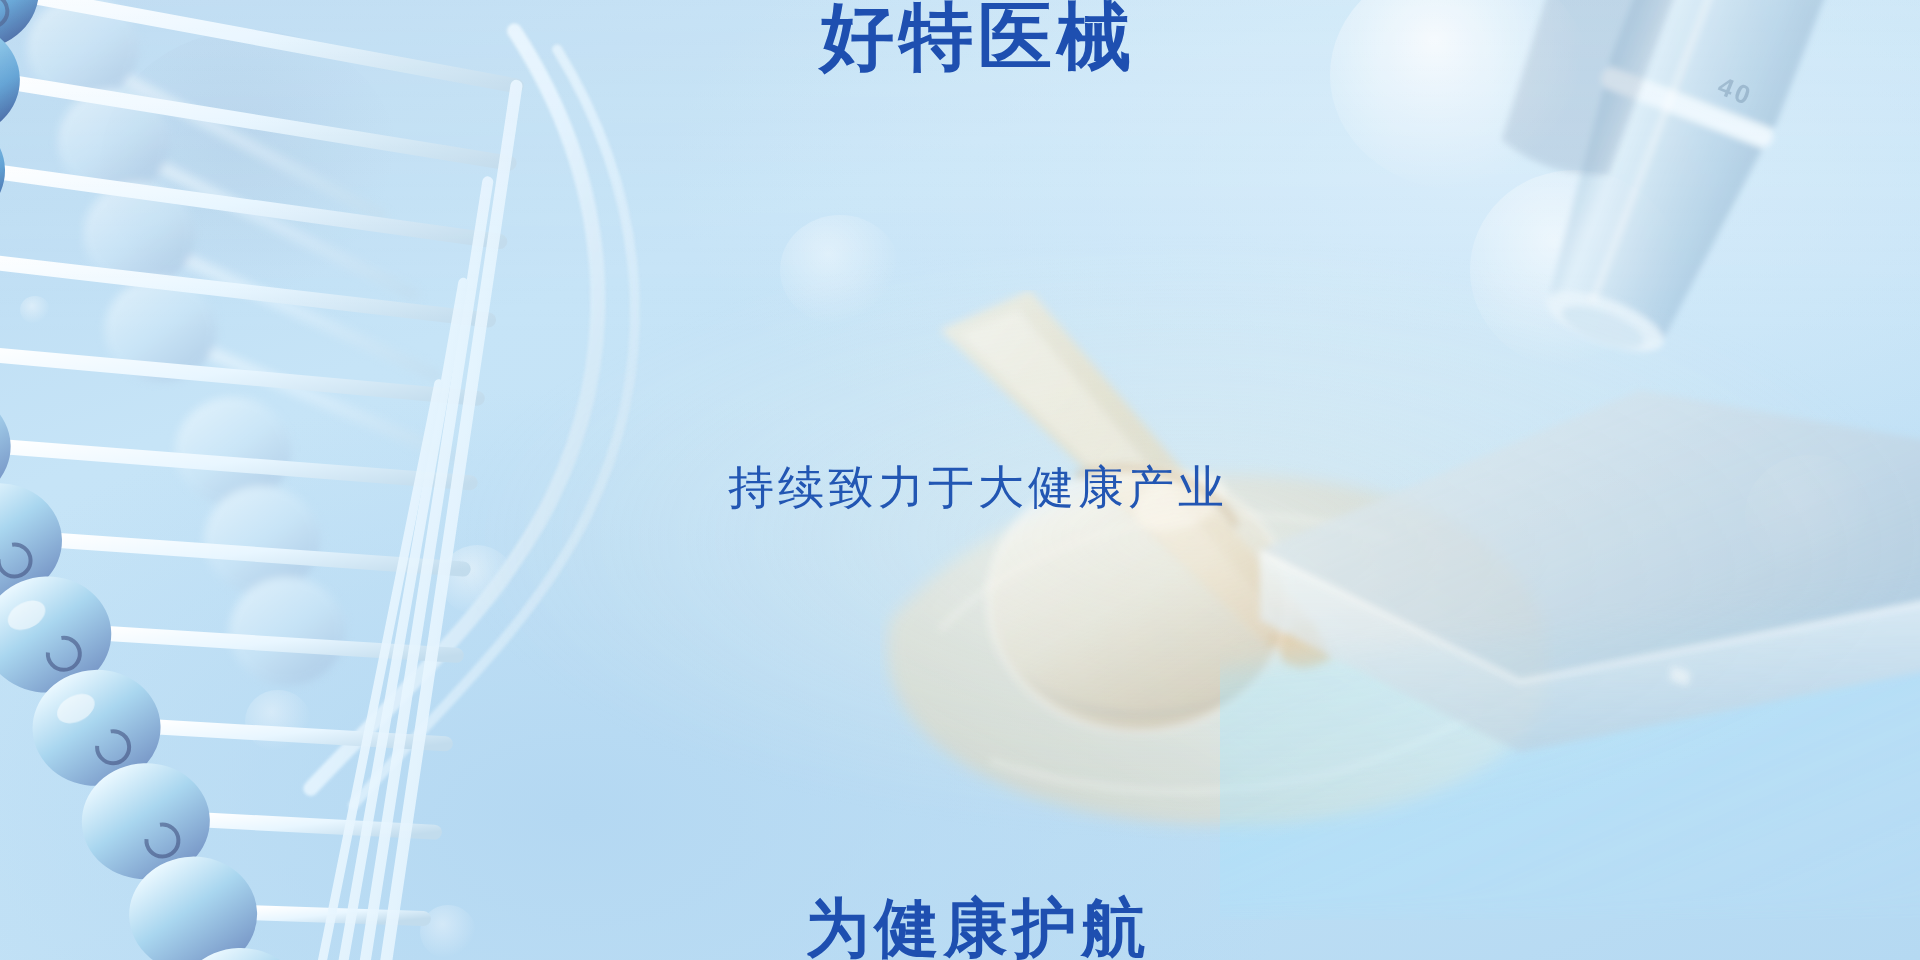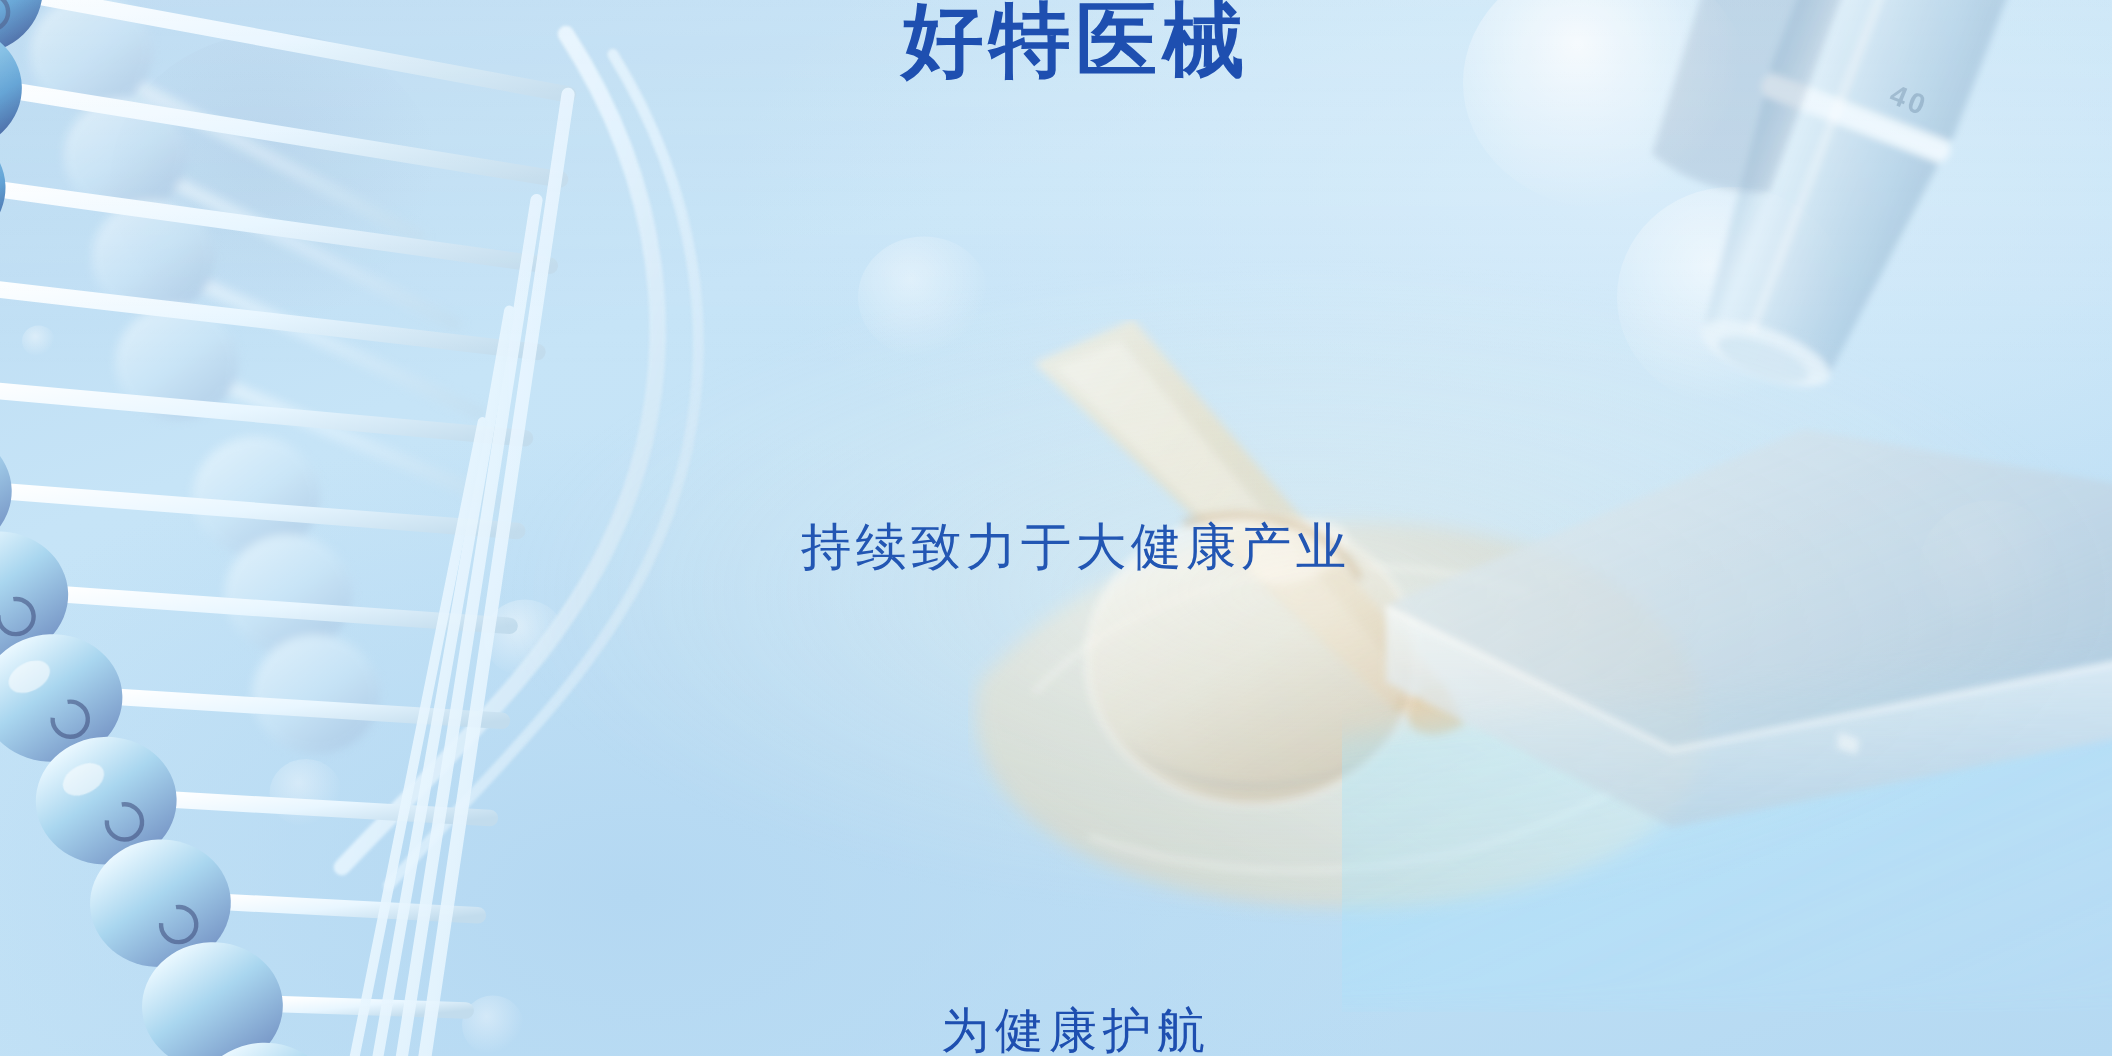--- a/index.html
+++ b/index.html
@@ -75,21 +75,21 @@
     white-space:nowrap;
   }
   .subtitle {
     font-size:46px; font-weight:400; line-height:1;
     letter-spacing:4px;
     color:#2256b3;
     margin-bottom:44px;
     white-space:nowrap;
   }
   .tagline {
-    font-size:44px; font-weight:normal; line-height:1;
+    font-size:64px; font-weight:bold; line-height:1;
     letter-spacing:5px;
     color:#1e4fb0;
     white-space:nowrap;
   }
 
   
   .haze {
     position:absolute; inset:0; pointer-events:none; z-index:20;
     background:
       radial-gradient(ellipse 55% 45% at 62% 56%, rgba(255,250,235,.30) 0%, rgba(255,250,235,0) 70%),

